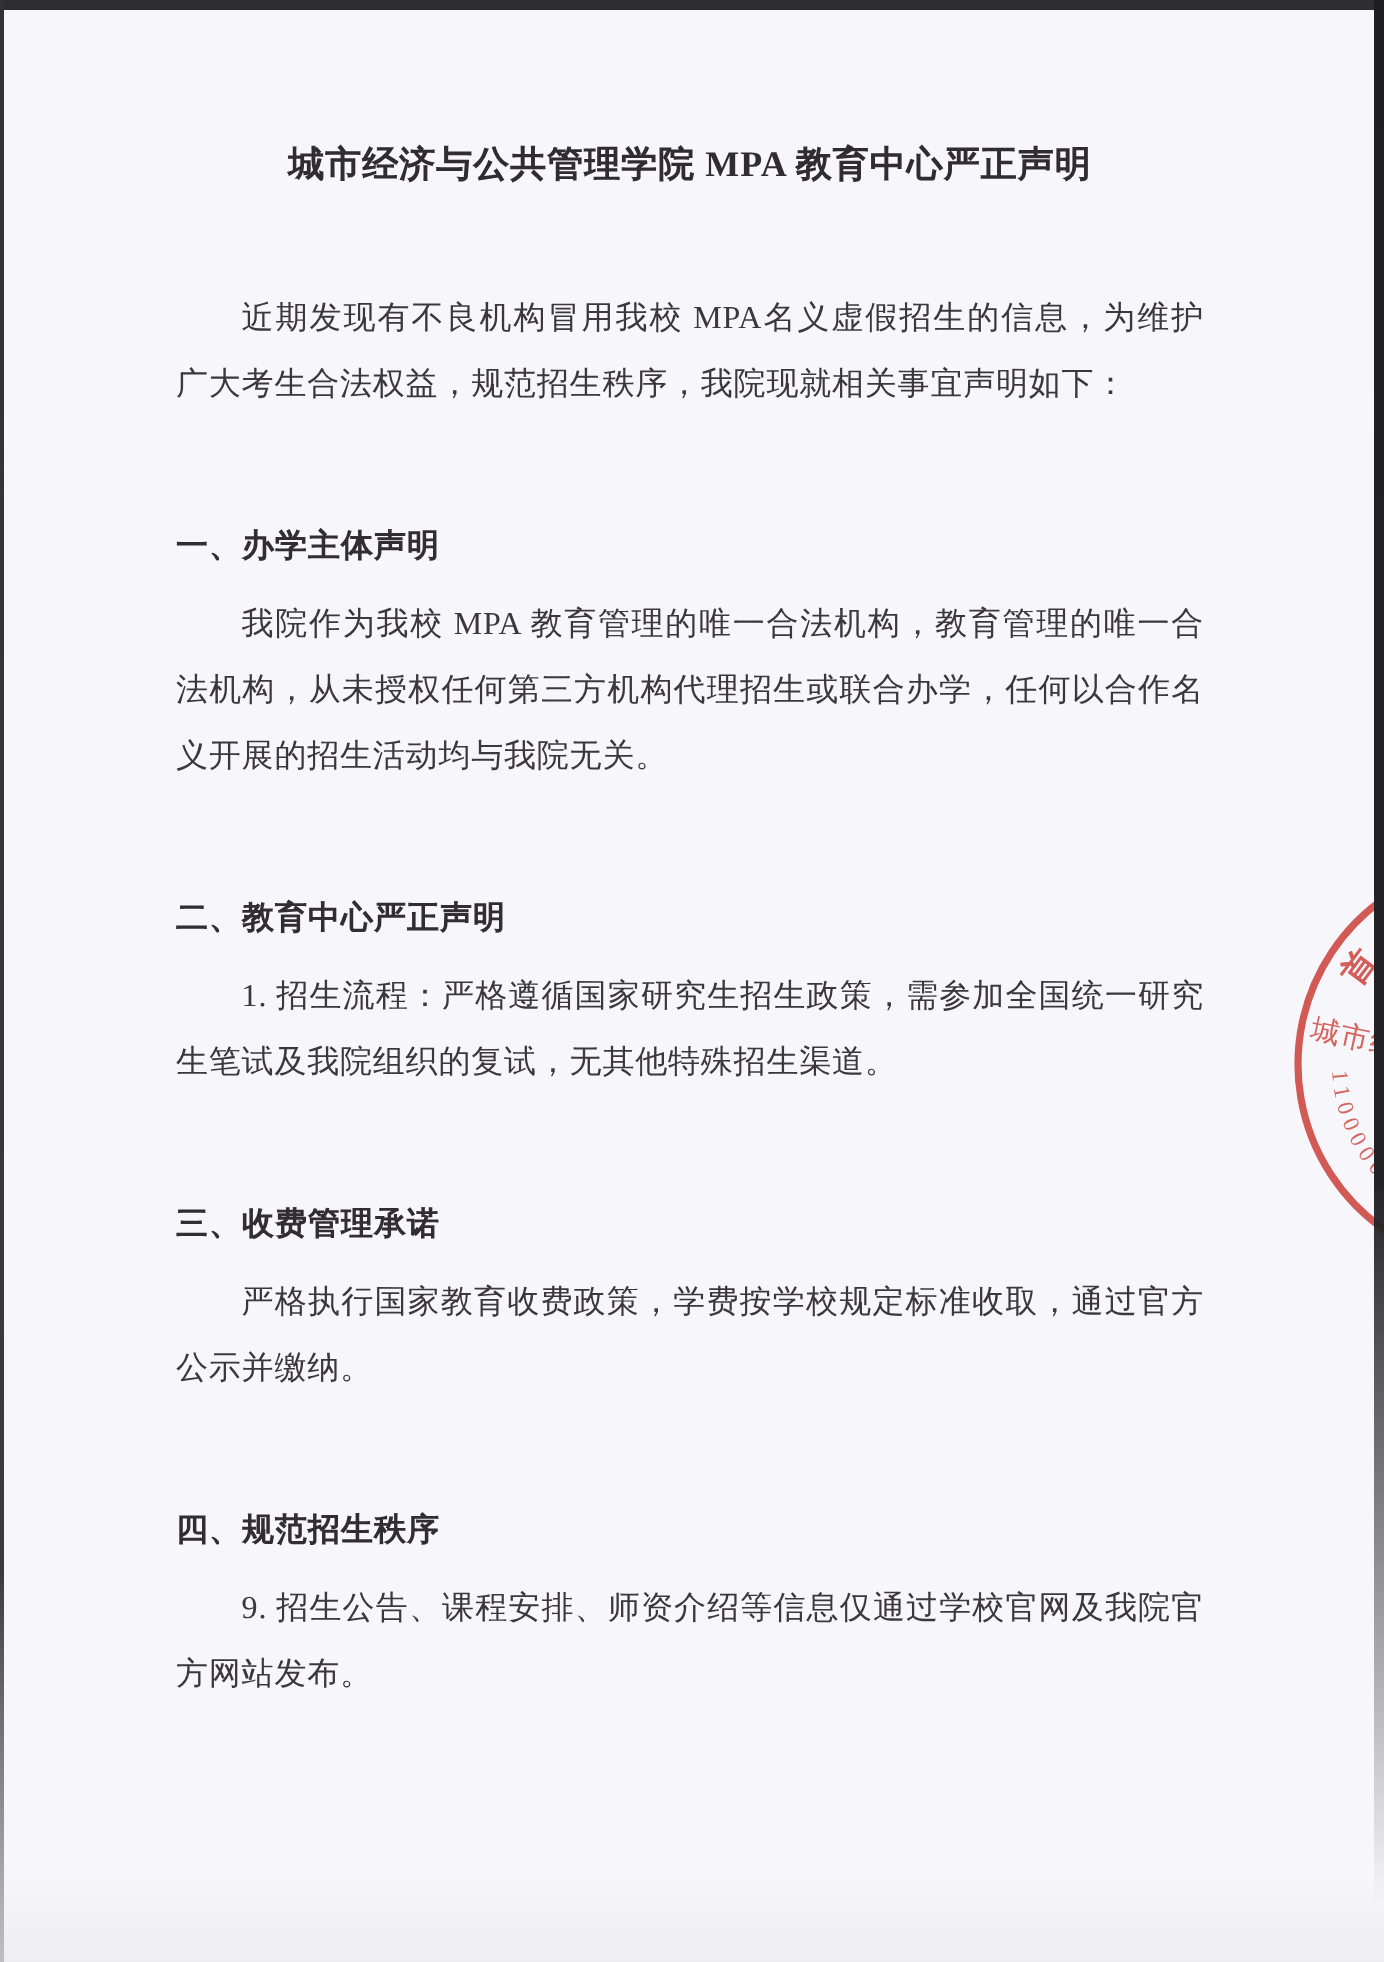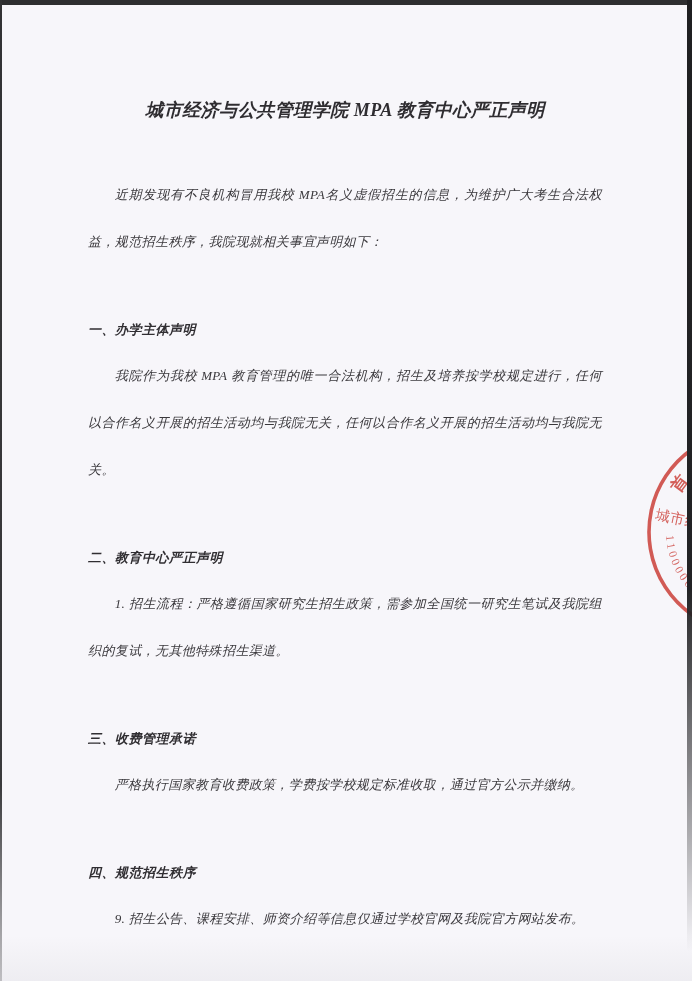--- a/index.html
+++ b/index.html
@@ -32,50 +32,49 @@
     z-index: 5;
   }
   .page-shading {
     position: absolute; left: 0; right: 0; bottom: 0; height: 46px;
     background: linear-gradient(rgba(90,90,105,0), rgba(90,90,105,0.06));
     pointer-events: none; z-index: 4;
   }
 
   .content {
     position: relative;
-    padding: 98px 90px 0 88px;
+    padding: 70px 90px 0 88px;
     z-index: 2;
-    font-style: italic;
   }
 
   .doc-title {
     text-align: center;
     font-size: 18px;
     font-weight: bold;
     letter-spacing: 0.5px;
     color: #2f2d31;
   }
 
   .intro {
     margin-top: 49px;
   }
 
   p.body-text {
-    font-size: 13px;
-    line-height: 47px;
+    font-size: 16px;
+    line-height: 33px;
     text-align: justify;
     text-indent: 2.05em;
     letter-spacing: 0.4px;
     color: #3a383c;
   }
 
   .section { margin-top: 53px; }
 
   .section-heading {
-    font-size: 13px;
+    font-size: 16px;
     font-weight: bold;
     color: #302e32;
     letter-spacing: 0.5px;
     margin-bottom: 11px;
     line-height: 23px;
   }
 
   
   .seal {
     position: absolute;
@@ -99,21 +98,21 @@
   <div class="page-shading"></div>
 
   <div class="content">
 
     <h1 class="doc-title">城市经济与公共管理学院 MPA 教育中心严正声明</h1>
 
     <p class="body-text intro">近期发现有不良机构冒用我校 MPA名义虚假招生的信息，为维护广大考生合法权益，规范招生秩序，我院现就相关事宜声明如下：</p>
 
     <div class="section">
       <h2 class="section-heading">一、办学主体声明</h2>
-      <p class="body-text">我院作为我校 MPA 教育管理的唯一合法机构，招生及培养按学校规定进行，任何以合作名义开展的招生活动均与我院无关，任何以合作名义开展的招生活动均与我院无关。</p>
+      <p class="body-text">我院作为我校 MPA 教育管理的唯一合法机构，教育管理的唯一合法机构，从未授权任何第三方机构代理招生或联合办学，任何以合作名义开展的招生活动均与我院无关。</p>
     </div>
 
     <div class="section">
       <h2 class="section-heading">二、教育中心严正声明</h2>
       <p class="body-text">1. 招生流程：严格遵循国家研究生招生政策，需参加全国统一研究生笔试及我院组织的复试，无其他特殊招生渠道。</p>
     </div>
 
     <div class="section">
       <h2 class="section-heading">三、收费管理承诺</h2>
       <p class="body-text">严格执行国家教育收费政策，学费按学校规定标准收取，通过官方公示并缴纳。</p>

